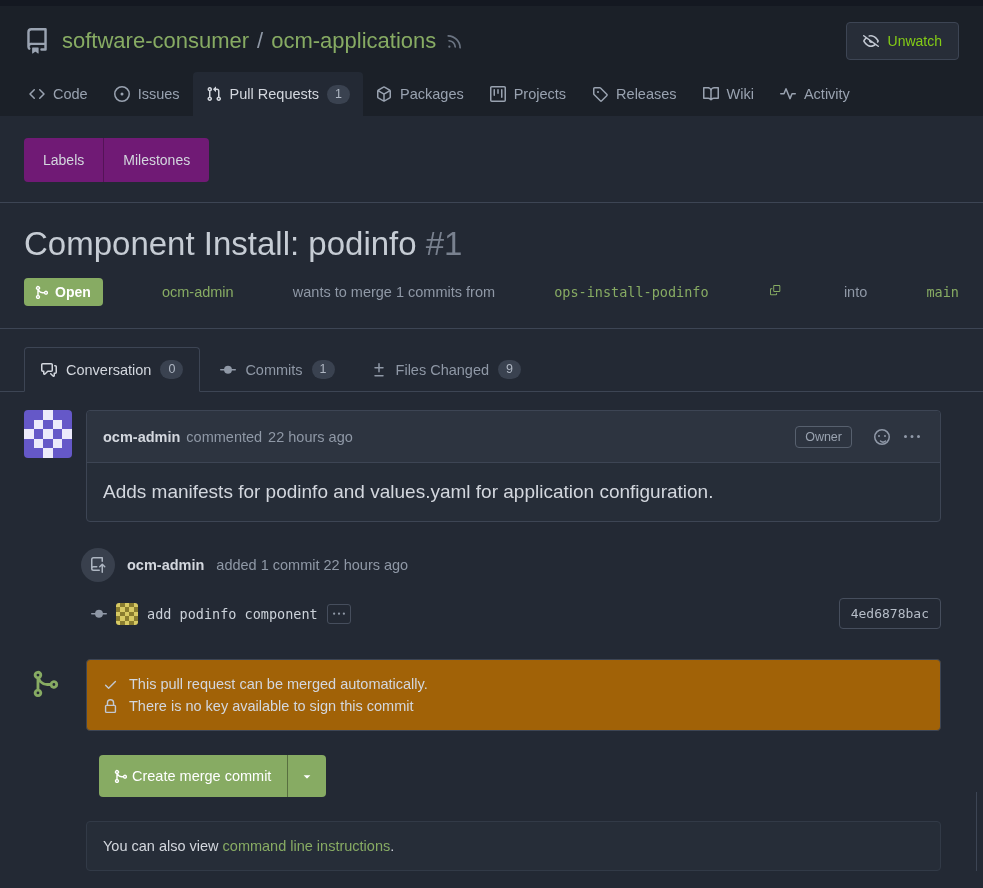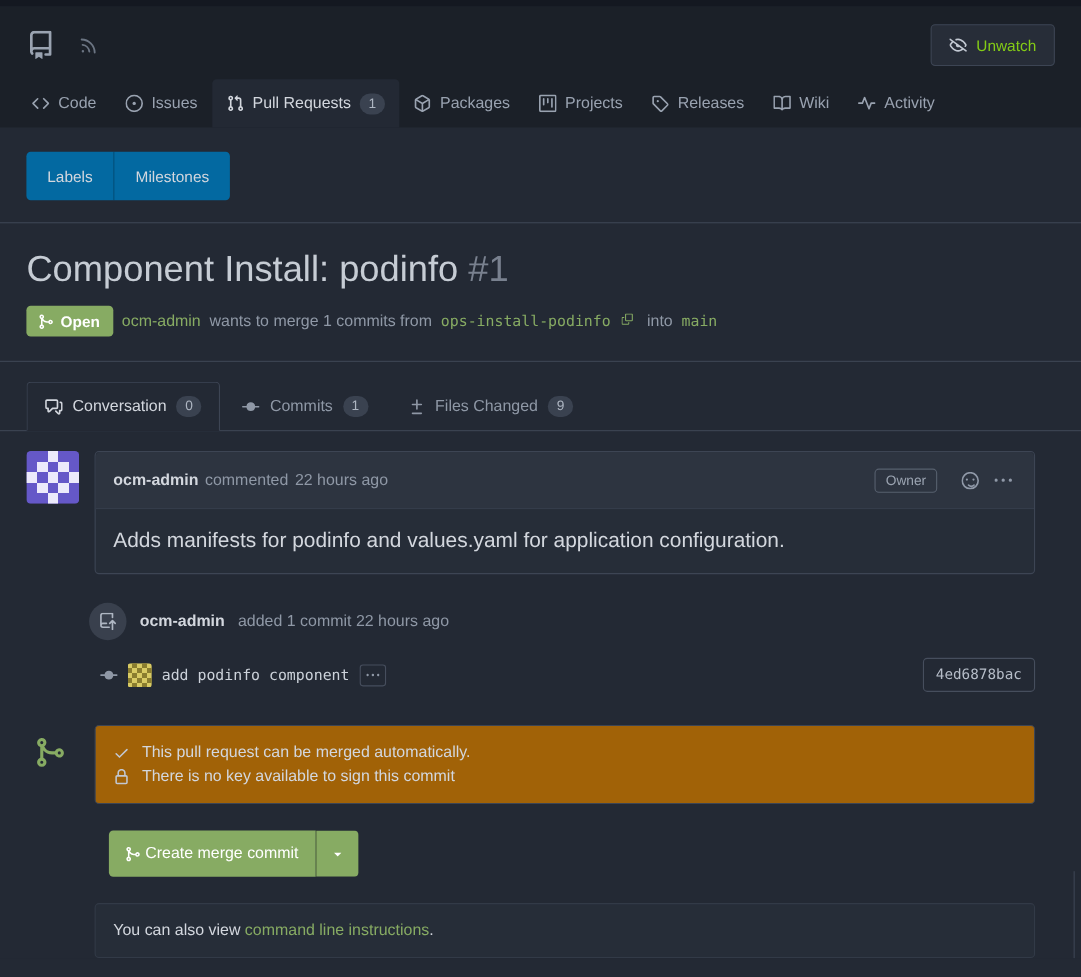--- a/index.html
+++ b/index.html
@@ -44,35 +44,35 @@
   .count-pill {
     background:#3a4250; color:#aeb6c2; border-radius:10px;
     font-size:12.5px; padding:2px 8px; line-height:1.2;
   }
 
   
   .page-body { background:#232934; }
 
   .subnav { padding:22px 24px 20px; }
   .segmented {
-    display:inline-flex; background:#0369a1; border-radius:4px; overflow:hidden;
+    display:inline-flex; background:#701a75; border-radius:4px; overflow:hidden;
   }
   .segmented .seg {
     padding:14px 19px; color:#d3d7de; font-size:14px; background:transparent;
     border:none; font-family:inherit; cursor:pointer;
   }
   .segmented .seg + .seg { border-left:1px solid rgba(0,0,0,0.25); }
 
   .hdivider { border:none; border-top:1px solid #3d4554; height:0; }
 
   .pr-title-wrap { padding:22px 24px 0; }
   .pr-title { font-size:33px; font-weight:400; color:#c6ccd4; }
   .pr-number { color:#79818f; }
 
-  .pr-meta { padding:15px 24px 22px; display:flex; align-items:center; gap:8px; font-size:14.5px; }
+  .pr-meta { padding:15px 24px 22px; display:flex; align-items:center; gap:8px; font-size:14.5px;justify-content:space-between; }
   .state-badge {
     display:inline-flex; align-items:center; gap:6px;
     background:#87ab63; color:#ffffff; font-weight:700;
     border-radius:4px; padding:6px 12px 6px 10px; font-size:14px;
   }
   .meta-muted { color:#8f98a6; }
   .author-link { color:#87ab63; text-decoration:none; cursor:pointer; }
   .branch { color:#87ab63; font-size:13.5px; }
   .copy-icon { color:#87ab63; display:inline-flex; margin-left:2px; cursor:pointer; }
 
@@ -161,20 +161,23 @@
 <body>
 
 <div class="topstrip"></div>
 
 <header class="site-header">
   <div class="repo-row">
     <span class="repo-icon">
       <svg width="26" height="26" viewBox="0 0 16 16" fill="currentColor">
           <path d="M2 2.5A2.5 2.5 0 0 1 4.5 0h8.75a.75.75 0 0 1 .75.75v12.5a.75.75 0 0 1-.75.75h-2.5a.75.75 0 0 1 0-1.5h1.75v-2h-8a1 1 0 0 0-.714 1.7.75.75 0 1 1-1.072 1.05A2.495 2.495 0 0 1 2 11.5Zm10.5-1h-8a1 1 0 0 0-1 1v6.708A2.486 2.486 0 0 1 4.5 9h8ZM5 12.25a.25.25 0 0 1 .25-.25h3.5a.25.25 0 0 1 .25.25v3.25a.25.25 0 0 1-.4.2l-1.45-1.087a.249.249 0 0 0-.3 0L5.4 15.7a.25.25 0 0 1-.4-.2Z"></path>
         </svg>
+    </span>
+    <span class="repo-title">
+      <a>software-consumer</a><span class="repo-sep">/</span><a>ocm-applications</a>
     </span>
     <span class="rss-icon">
       <svg width="18" height="18" viewBox="0 0 16 16" fill="currentColor">
           <path d="M2.002 2.725a11.565 11.565 0 0 1 11.273 11.273.752.752 0 0 1-.757.777.751.751 0 0 1-.743-.723 10.064 10.064 0 0 0-9.827-9.827.751.751 0 0 1-.723-.743.752.752 0 0 1 .777-.757ZM2.84 7.05h-.002a7.002 7.002 0 0 1 6.113 6.111.75.75 0 0 1-.74.839.75.75 0 0 1-.747-.665A5.502 5.502 0 0 0 2.662 8.55a.75.75 0 0 1-.663-.746.75.75 0 0 1 .84-.754ZM2 13a1 1 0 1 1 2 0 1 1 0 0 1-2 0Z"></path>
         </svg>
     </span>
     <button class="unwatch-btn">
       <svg width="16" height="16" viewBox="0 0 16 16" fill="currentColor">
           <path d="M.143 2.31a.75.75 0 0 1 1.047-.167l14.5 10.5a.75.75 0 1 1-.88 1.214l-2.248-1.628C11.346 13.19 9.792 14 8 14c-1.981 0-3.67-.992-4.933-2.078C1.797 10.832.88 9.577.43 8.9a1.619 1.619 0 0 1 0-1.797c.353-.533.995-1.42 1.868-2.305L.31 3.357A.75.75 0 0 1 .143 2.31Zm1.536 5.622A.12.12 0 0 0 1.657 8c0 .021.006.045.022.068.412.621 1.242 1.75 2.366 2.717C5.175 11.758 6.527 12.5 8 12.5c1.195 0 2.31-.488 3.29-1.191L9.063 9.695A2 2 0 0 1 6.058 7.52L3.529 5.688a14.207 14.207 0 0 0-1.85 2.244ZM8 3.5c-.516 0-1.017.09-1.499.251a.75.75 0 1 1-.473-1.423A6.207 6.207 0 0 1 8 2c1.981 0 3.67.992 4.933 2.078 1.27 1.091 2.187 2.345 2.637 3.023a1.62 1.62 0 0 1 0 1.798c-.11.166-.248.365-.41.587a.75.75 0 1 1-1.21-.887c.148-.201.272-.382.371-.53a.119.119 0 0 0 0-.137c-.412-.621-1.242-1.75-2.366-2.717C10.825 4.242 9.473 3.5 8 3.5Z"></path>
         </svg>

